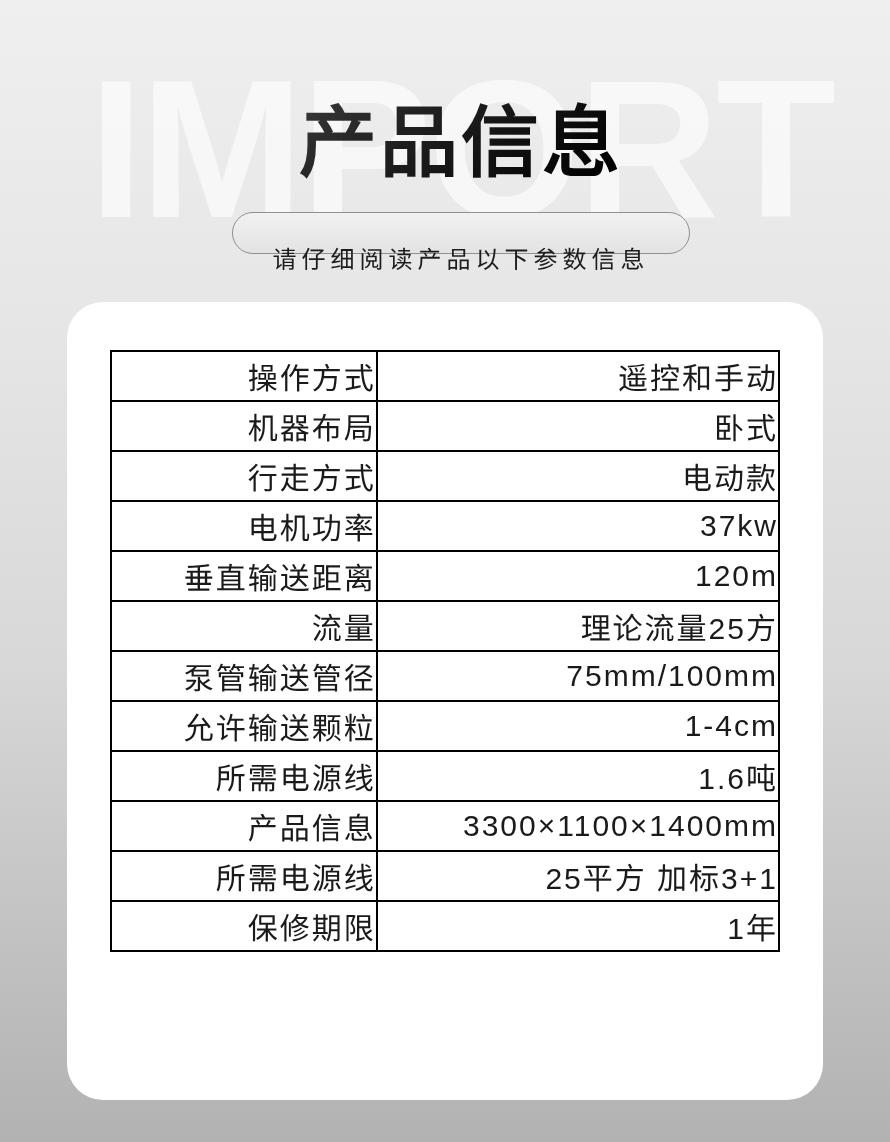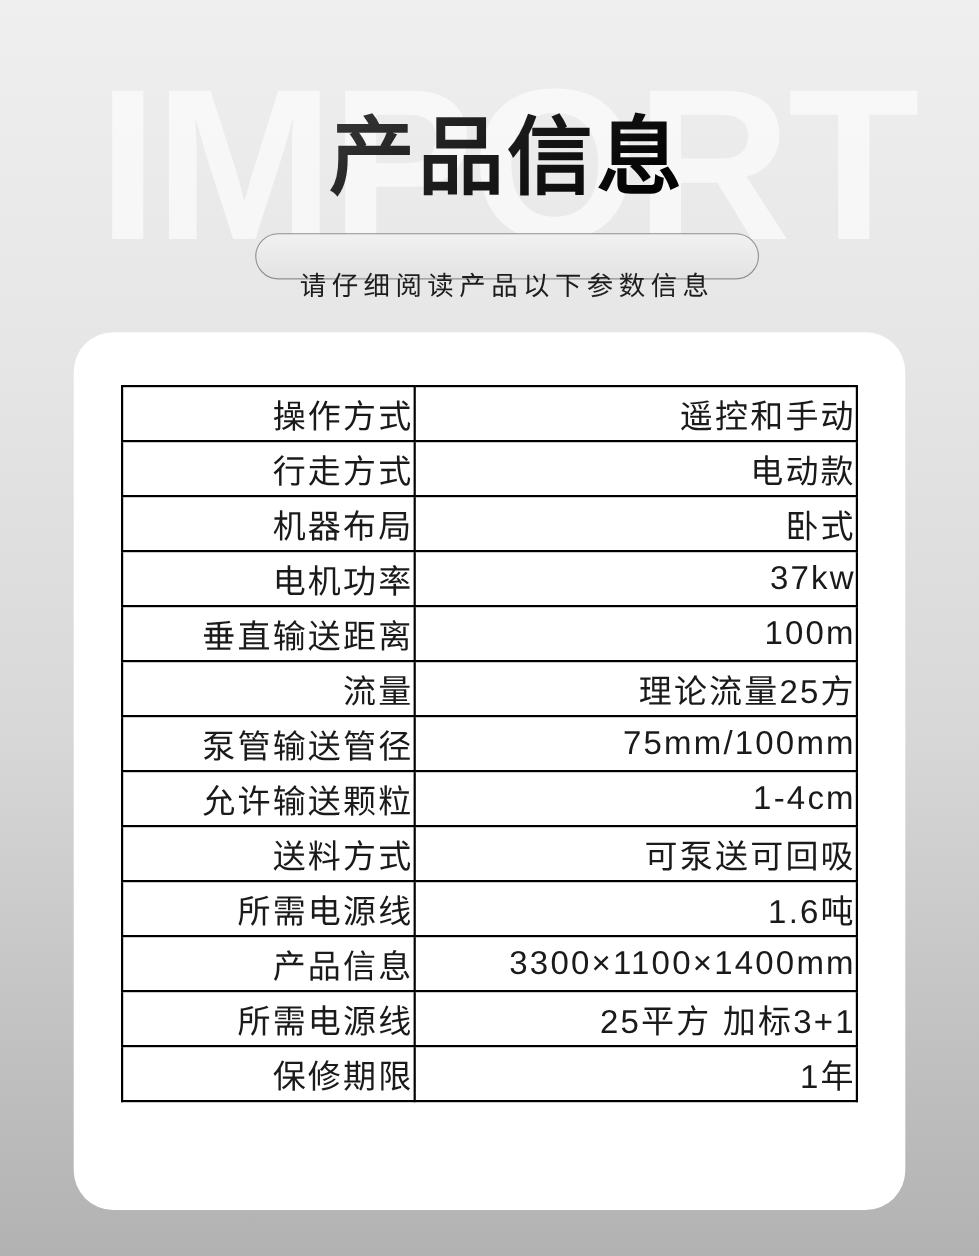--- a/index.html
+++ b/index.html
@@ -131,50 +131,46 @@
       <colgroup>
         <col class="col-label">
         <col class="col-value">
       </colgroup>
       <tbody>
         <tr>
           <td>操作方式</td>
           <td>遥控和手动</td>
         </tr>
         <tr>
+          <td>机器布局</td>
+          <td>卧式</td>
+        </tr>
+        <tr>
           <td>行走方式</td>
           <td>电动款</td>
-        </tr>
-        <tr>
-          <td>机器布局</td>
-          <td>卧式</td>
         </tr>
         <tr>
           <td>电机功率</td>
           <td>37kw</td>
         </tr>
         <tr>
           <td>垂直输送距离</td>
-          <td>100m</td>
+          <td>120m</td>
         </tr>
         <tr>
           <td>流量</td>
           <td>理论流量25方</td>
         </tr>
         <tr>
           <td>泵管输送管径</td>
           <td>75mm/100mm</td>
         </tr>
         <tr>
           <td>允许输送颗粒</td>
           <td>1-4cm</td>
-        </tr>
-        <tr>
-          <td>送料方式</td>
-          <td>可泵送可回吸</td>
         </tr>
         <tr>
           <td>所需电源线</td>
           <td>1.6吨</td>
         </tr>
         <tr>
           <td>产品信息</td>
           <td>3300×1100×1400mm</td>
         </tr>
         <tr>

